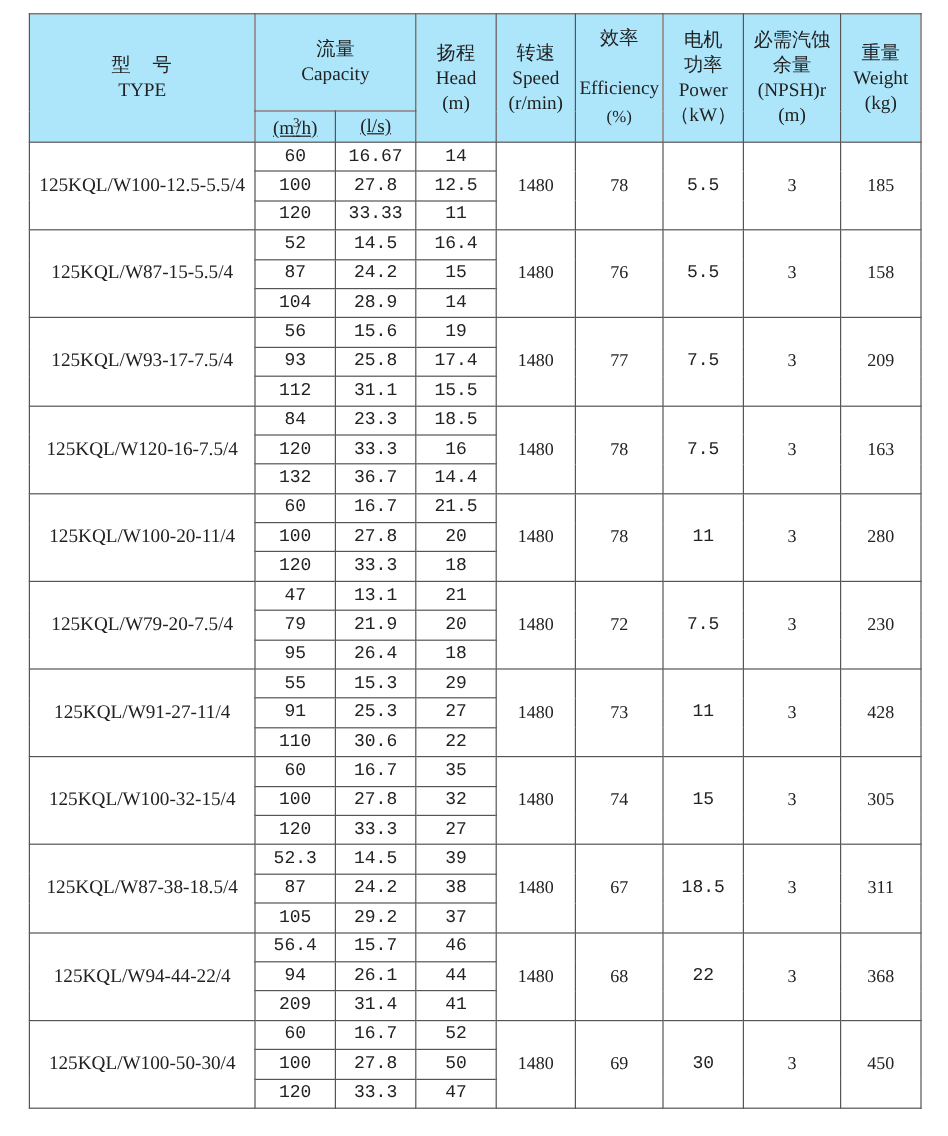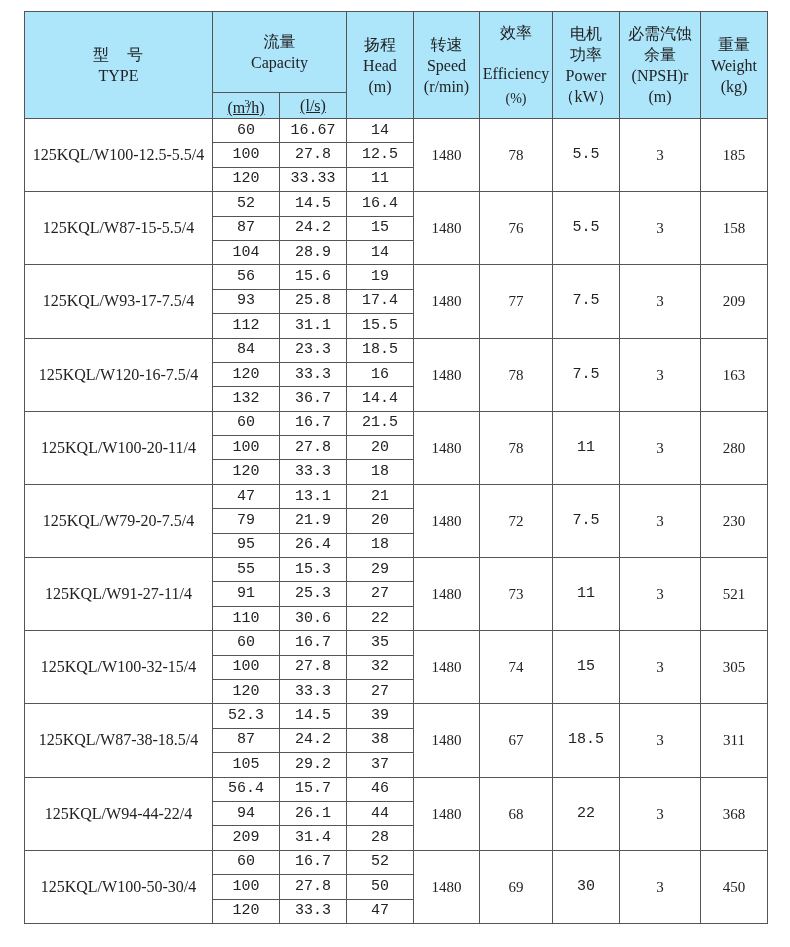--- a/index.html
+++ b/index.html
@@ -210,21 +210,21 @@
       </tr>
       <tr>
         <td class="type" rowspan="3">125KQL/W91-27-11/4</td>
         <td class="mono">55</td>
         <td class="mono">15.3</td>
         <td class="mono">29</td>
         <td rowspan="3">1480</td>
         <td rowspan="3">73</td>
         <td rowspan="3" class="mono">11</td>
         <td rowspan="3">3</td>
-        <td rowspan="3">521</td>
+        <td rowspan="3">428</td>
       </tr>
       <tr>
         <td class="mono">91</td>
         <td class="mono">25.3</td>
         <td class="mono">27</td>
       </tr>
       <tr>
         <td class="mono">110</td>
         <td class="mono">30.6</td>
         <td class="mono">22</td>
@@ -283,21 +283,21 @@
         <td rowspan="3">368</td>
       </tr>
       <tr>
         <td class="mono">94</td>
         <td class="mono">26.1</td>
         <td class="mono">44</td>
       </tr>
       <tr>
         <td class="mono">209</td>
         <td class="mono">31.4</td>
-        <td class="mono">28</td>
+        <td class="mono">41</td>
       </tr>
       <tr>
         <td class="type" rowspan="3">125KQL/W100-50-30/4</td>
         <td class="mono">60</td>
         <td class="mono">16.7</td>
         <td class="mono">52</td>
         <td rowspan="3">1480</td>
         <td rowspan="3">69</td>
         <td rowspan="3" class="mono">30</td>
         <td rowspan="3">3</td>

